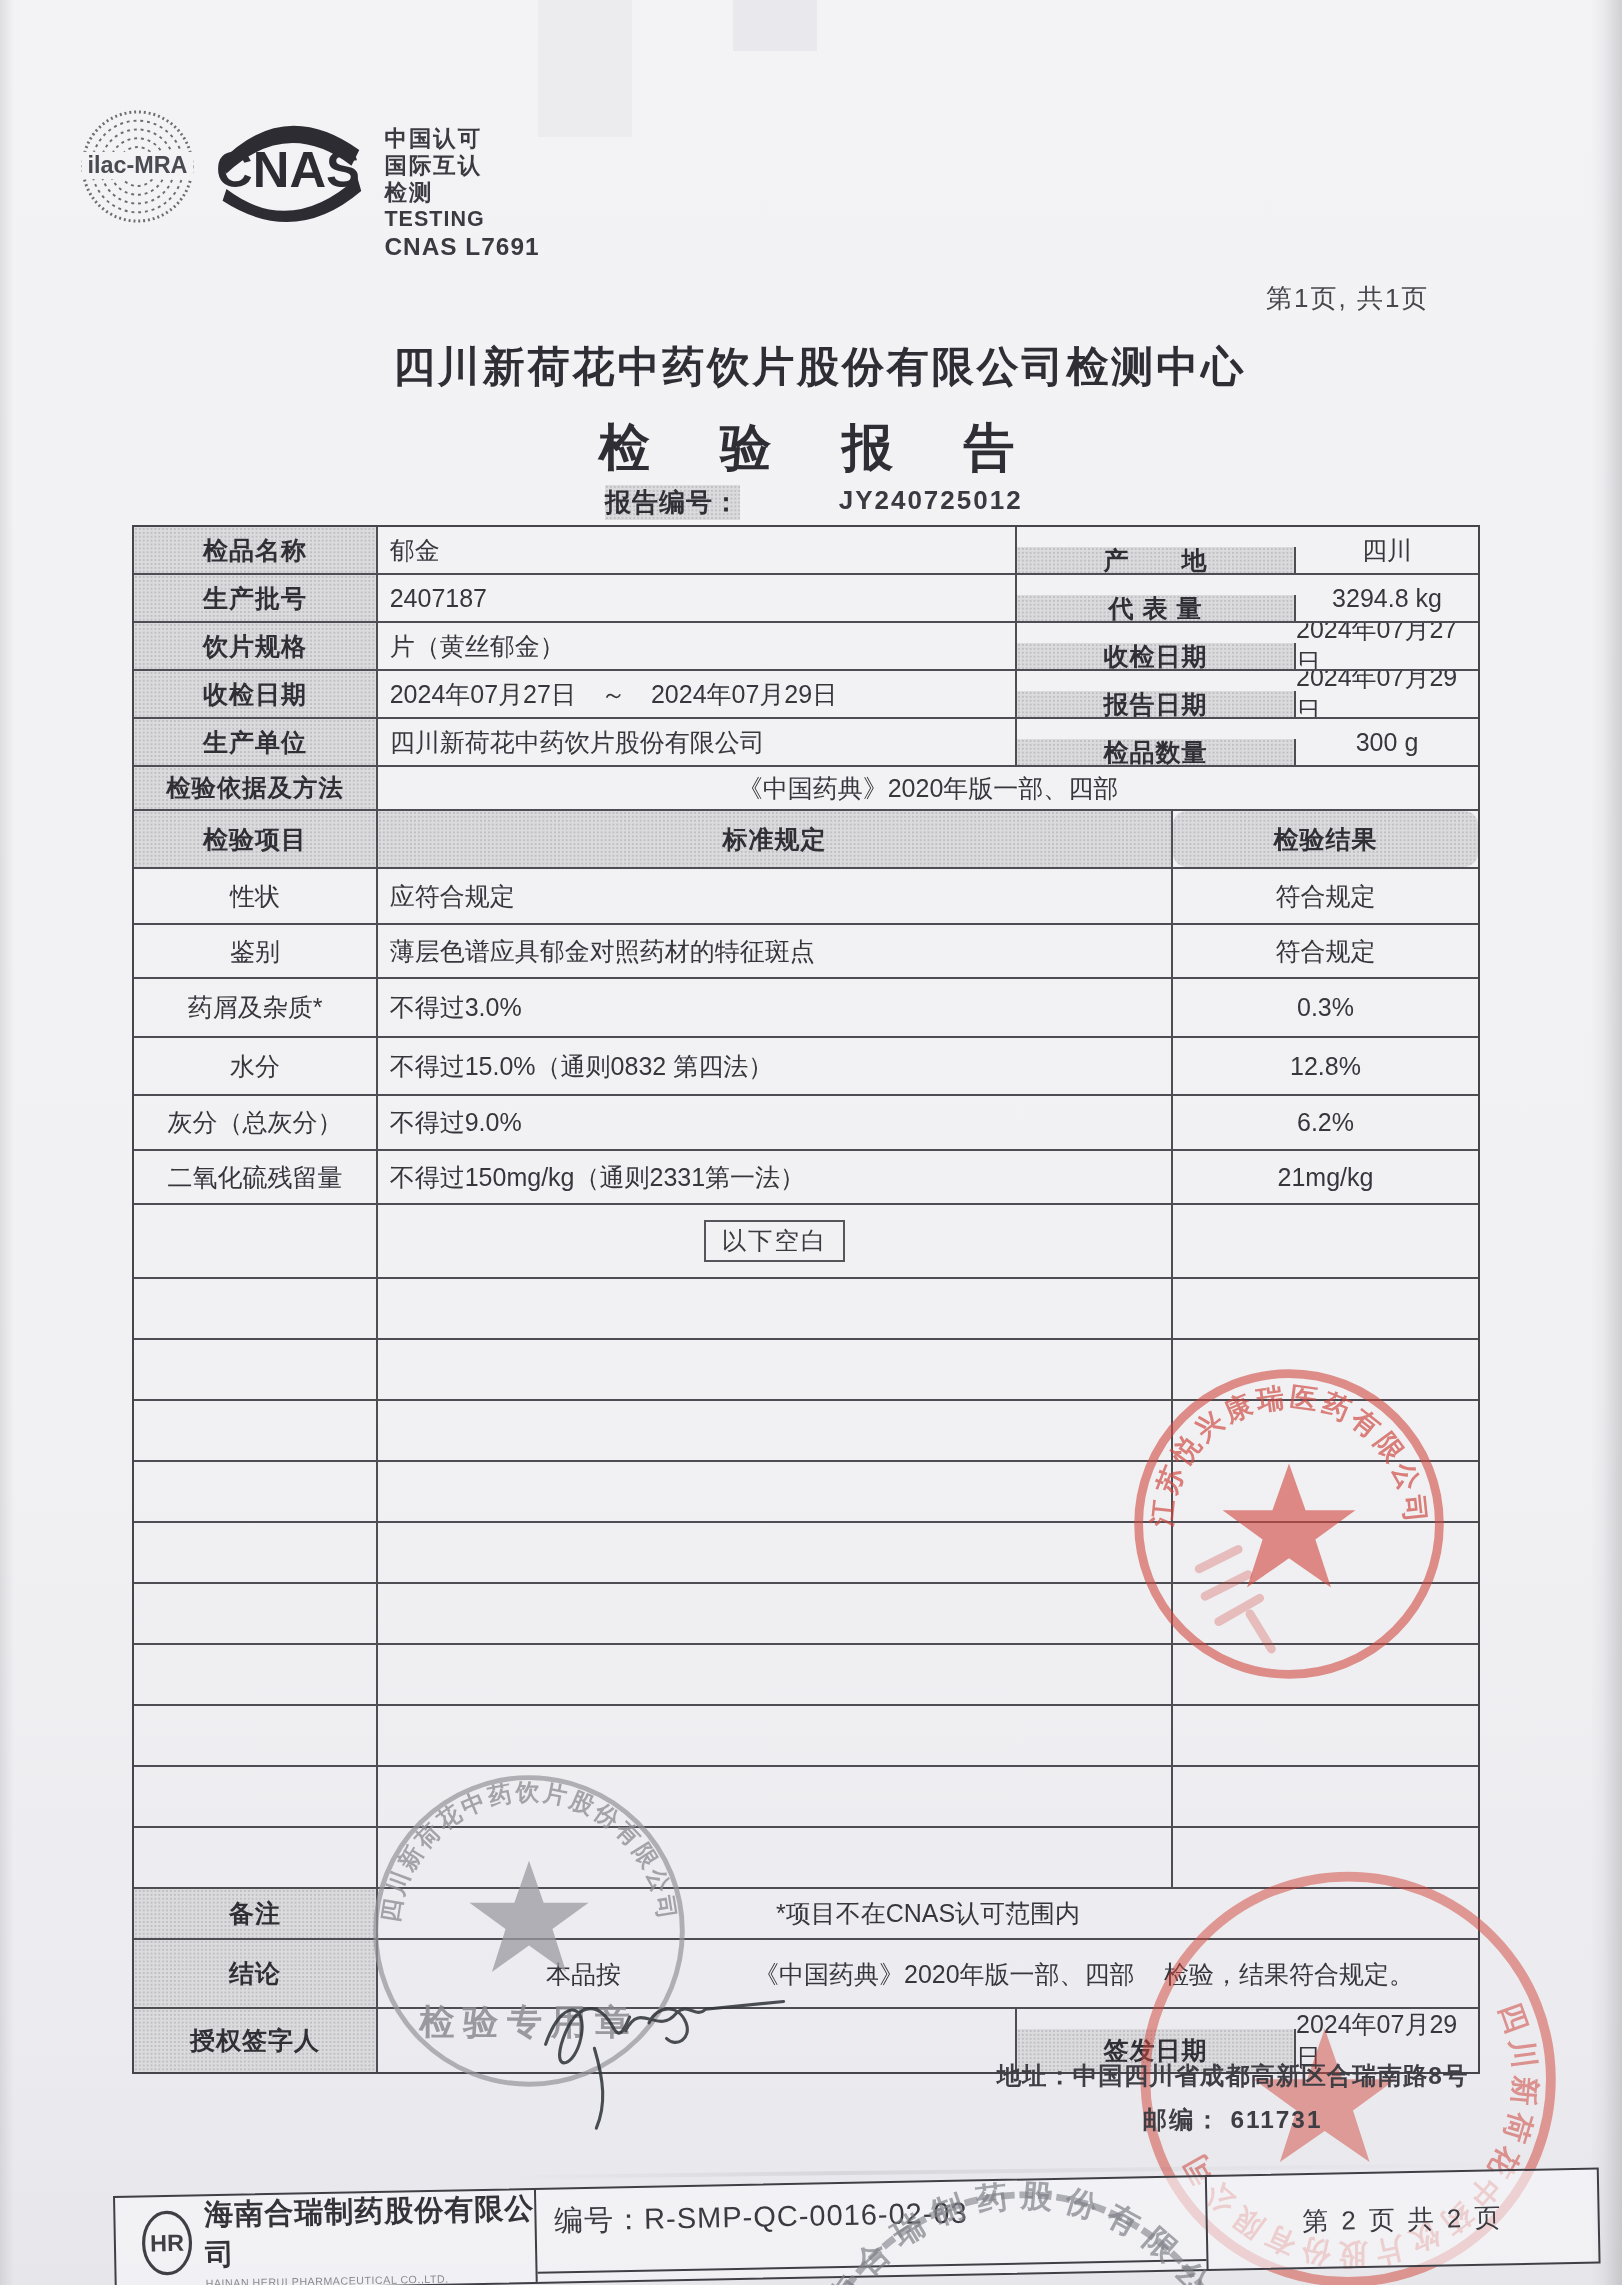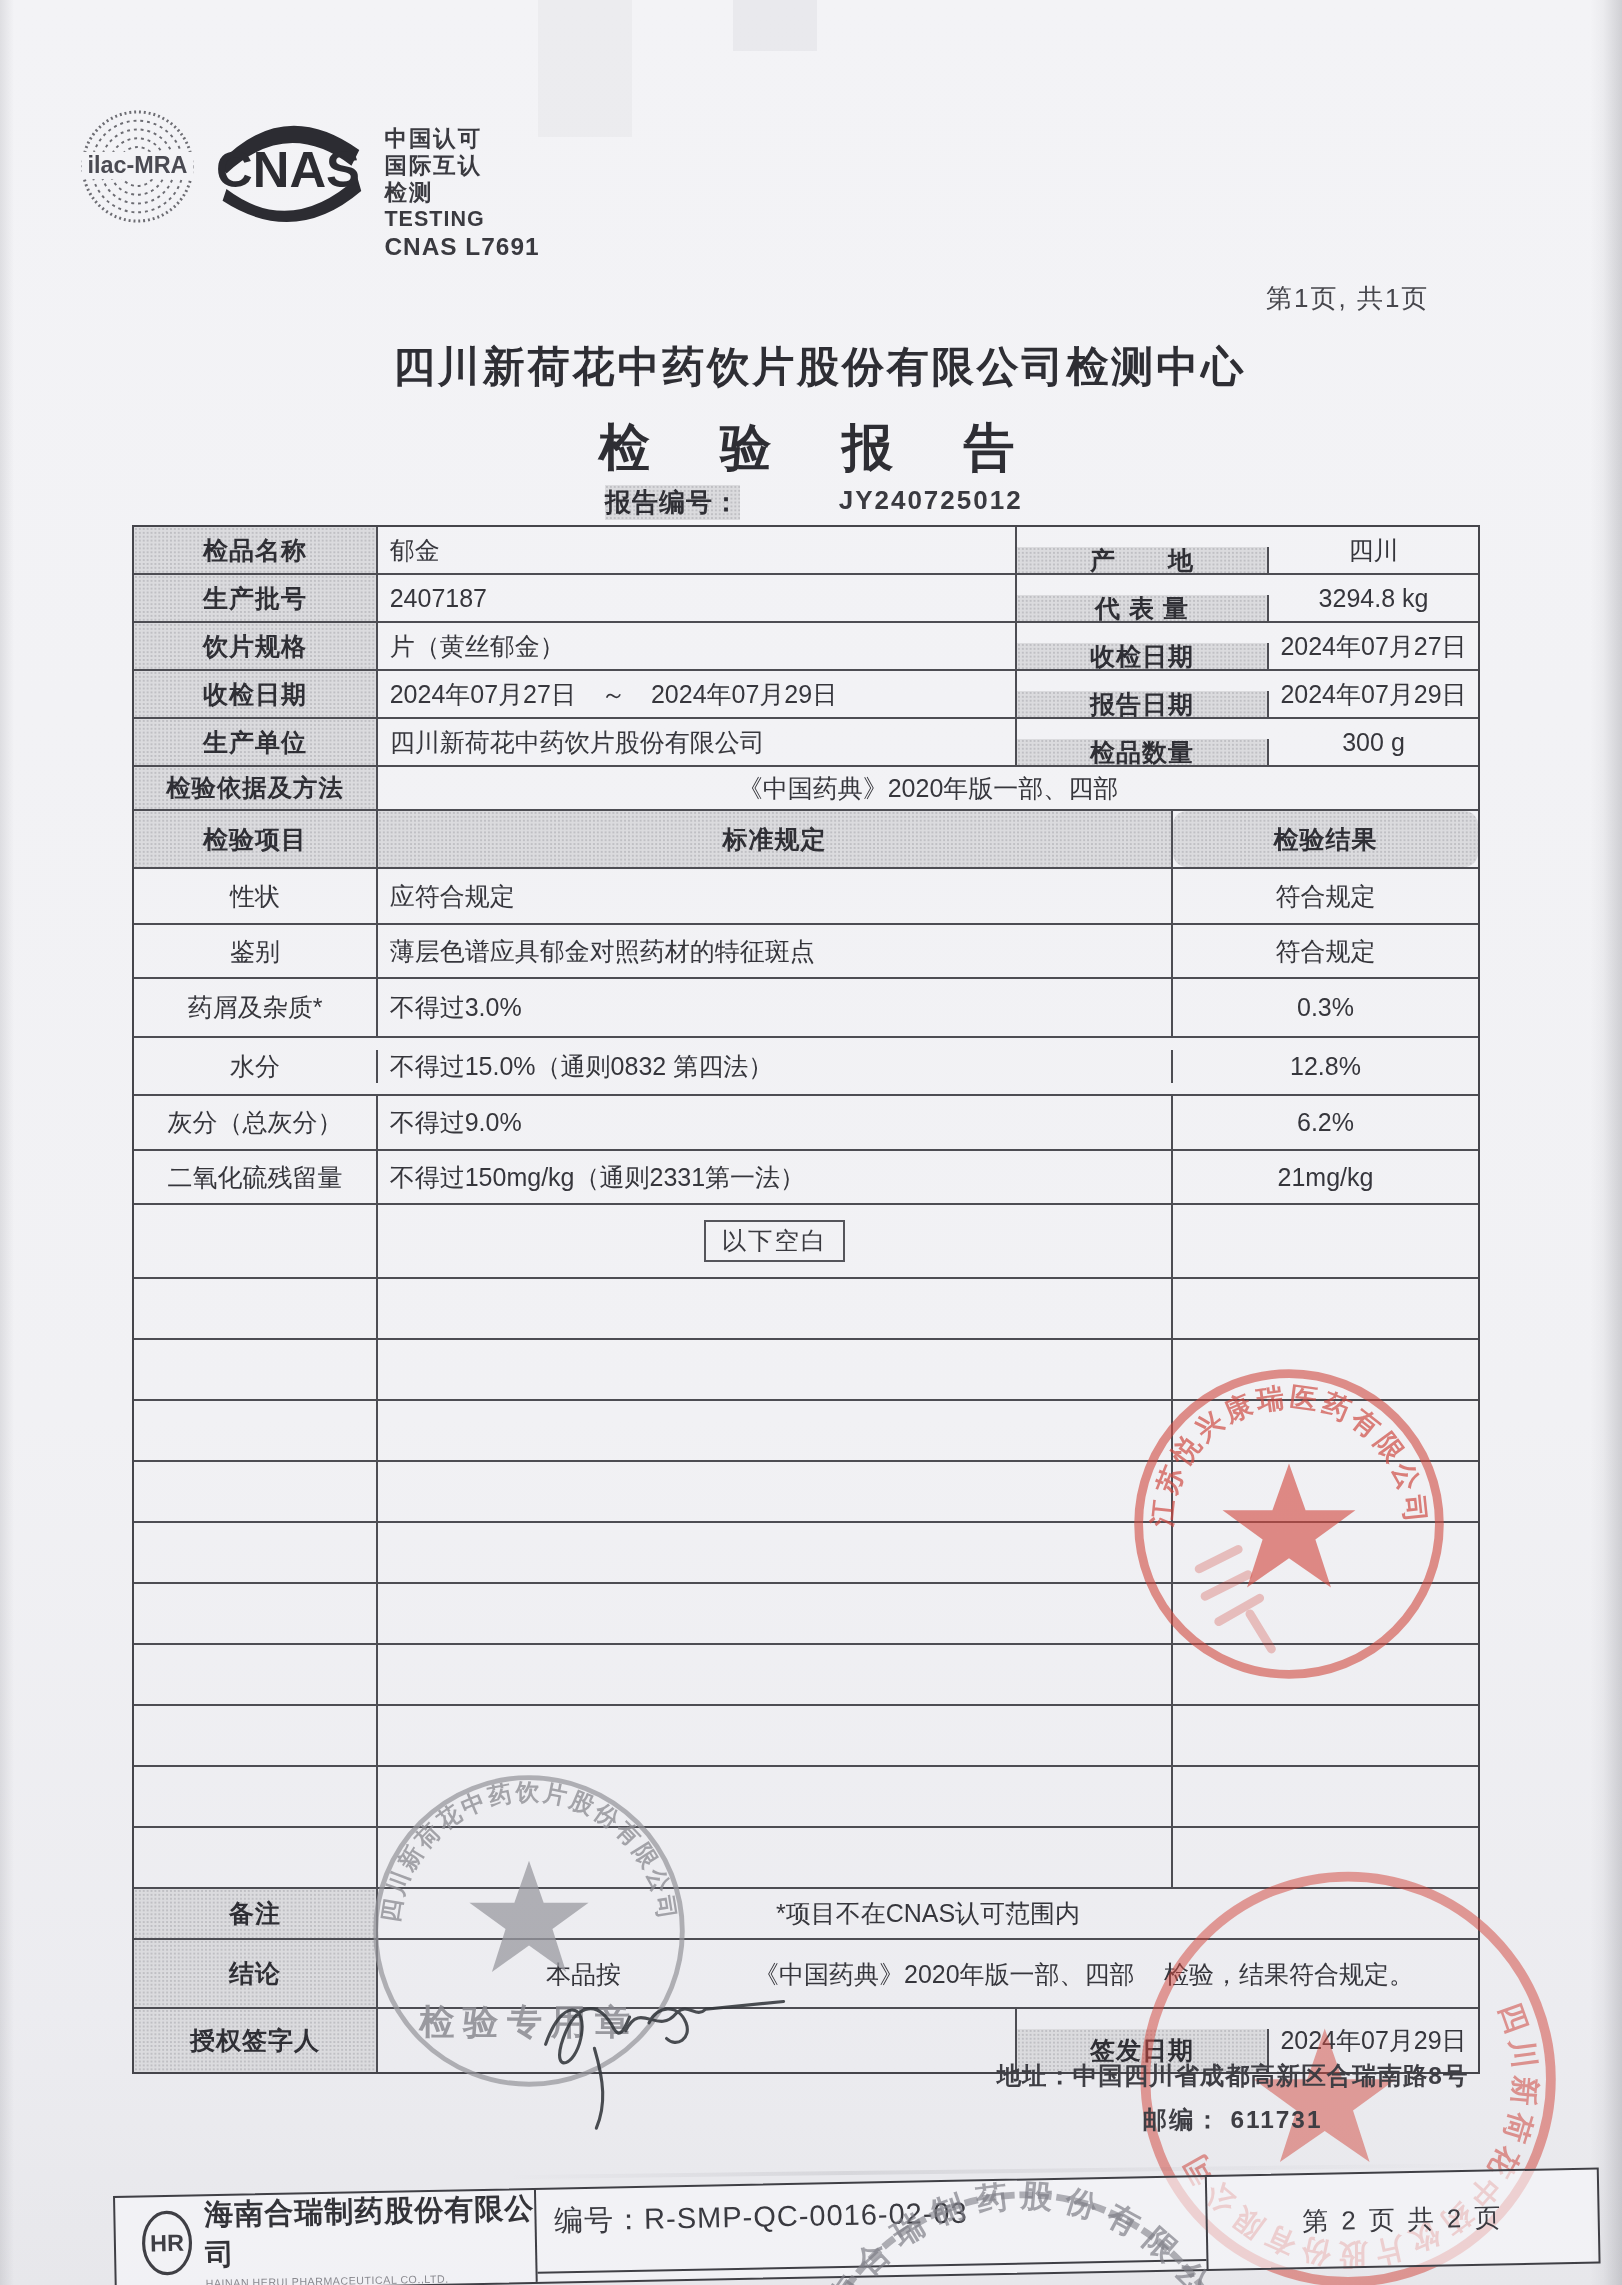--- a/index.html
+++ b/index.html
@@ -36,23 +36,23 @@
   .tr:last-child{border-bottom:none;}
   .td{box-sizing:border-box;border-right:2px solid #4d4d53;display:flex;align-items:center;
       font-size:25px;color:#36363c;overflow:hidden;position:relative;}
   .td:last-child{border-right:none;border-radius:14px;}
   .lab{font-weight:bold;justify-content:center;color:#2f2f35;letter-spacing:1px;
        background:#dbdbde;
        background-image:radial-gradient(rgba(120,120,128,.28) 1px,transparent 1.2px);
        background-size:3.9px 3.9px;}
   .val{padding-left:11.7px;}
   .cen{justify-content:center;padding-left:0;}
-  .w250{width:244px;}.w555{width:639px;}.w245{width:252px;margin-top:20px;}.w815{width:795px;}.fx{flex:1;}
+  .w250{width:244px;}.w555{width:639px;}.w245{width:279px;margin-top:20px;}.w815{width:795px;}.fx{flex:1;}
   .h49{height:48px;}.h45{height:44px;}.h44{height:58px;}
-  .h57{height:56px;}.h55{height:54px;}.h60{height:59px;}.h59{height:58px;align-items:center;}.h56{height:55px;}
+  .h57{height:56px;}.h55{height:54px;}.h60{height:59px;}.h59{height:58px;}.h56{height:55px;}
   .h76{height:74px;}.h63{height:61px;}.h52{height:51px;}.h71{height:69px;justify-content:flex-end;}.h65{height:63px;}
   .blankbox{border:2.9px solid #55555b;padding:2.9px 15.6px;font-size:24.4px;letter-spacing:2px;color:#3a3a40;}
   .concl-pre{position:absolute;left:168px;top:50%;transform:translateY(-50%);}
   .concl-basis{position:absolute;left:376px;top:50%;transform:translateY(-50%);}
   .concl-res{position:absolute;left:786px;top:50%;transform:translateY(-50%);}
   
   .addr{position:absolute;left:981px;top:2060px;width:503px;text-align:center;color:#3e3e44;font-weight:600;}
   .addr .l1{font-size:24.4px;letter-spacing:1px;}
   .addr .l2{font-size:24.4px;margin-top:11.7px;letter-spacing:2px;}
   

